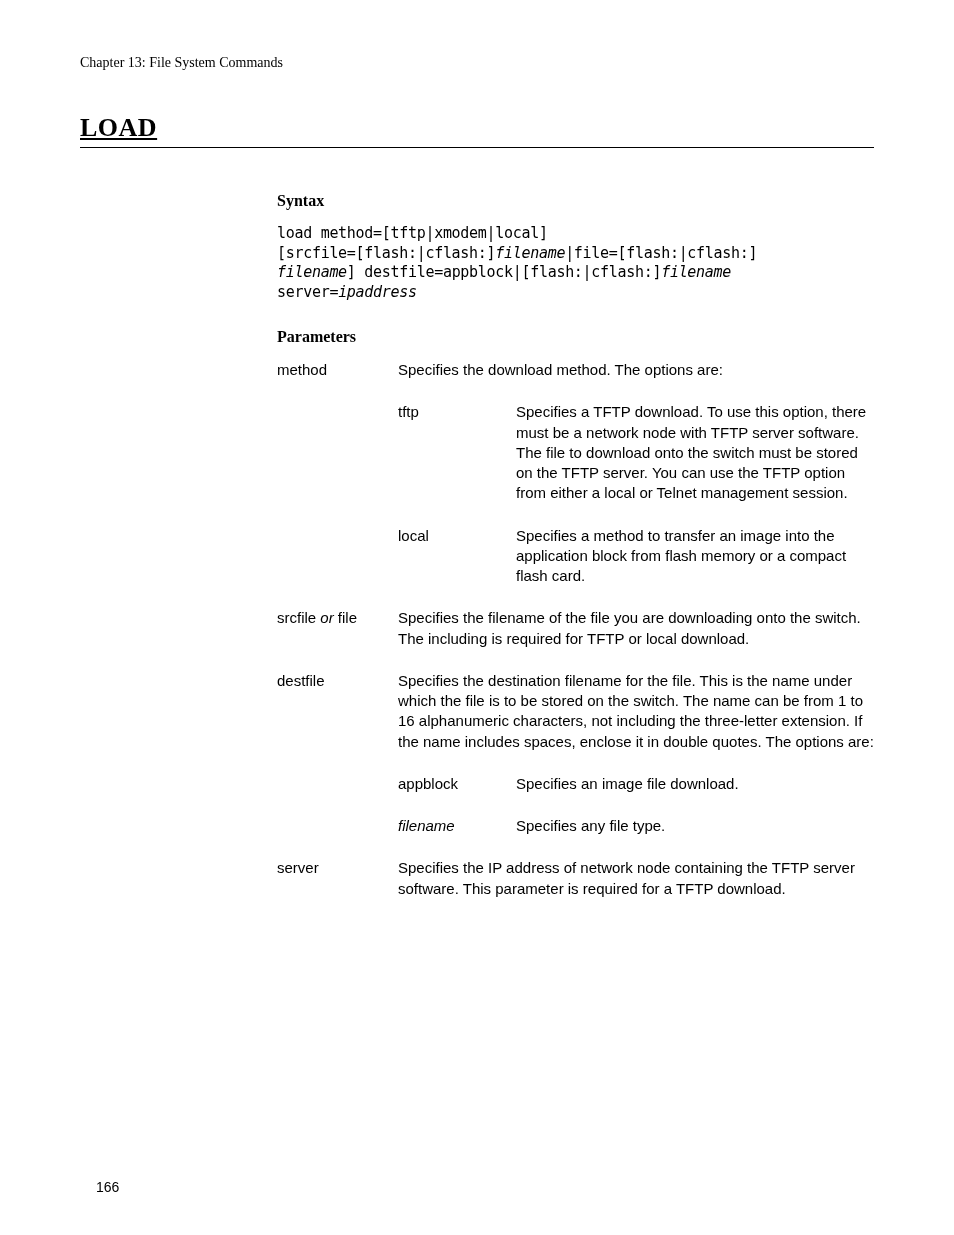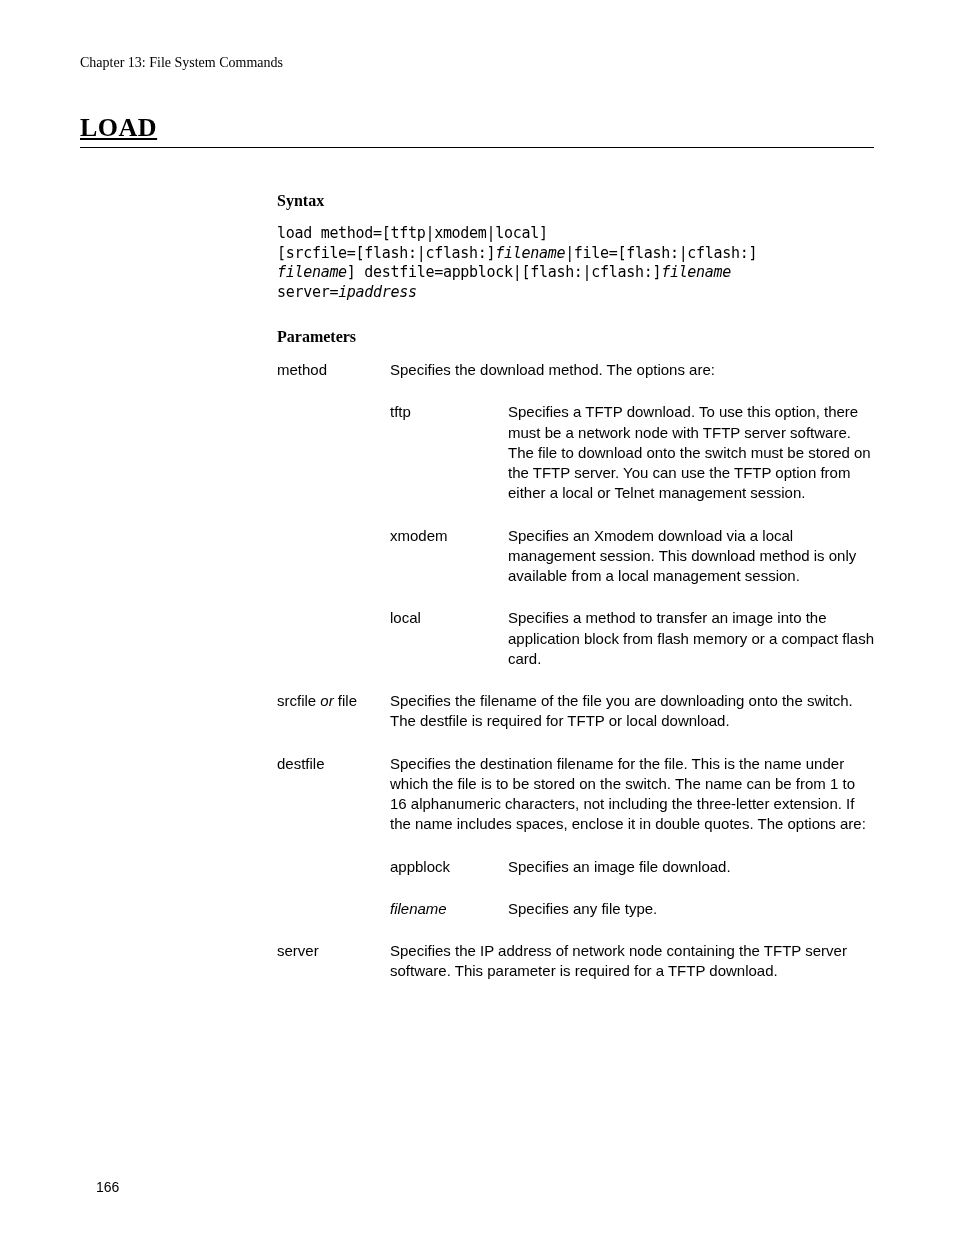--- a/index.html
+++ b/index.html
@@ -55,20 +55,21 @@
   }
   .params-table {
     font-family: Arial, Helvetica, sans-serif;
     font-size: 15px;
     line-height: 1.35;
   }
   .param-row {
     display: flex;
     margin-bottom: 22px;
     align-items: flex-start;
+    gap: 8px;
   }
   .param-name {
     width: 113px;
     flex-shrink: 0;
   }
   .param-name .italic { font-style: italic; }
   .param-desc {
     flex: 1;
   }
   .sub-row {
@@ -118,35 +119,31 @@
       <div class="param-row">
         <div class="param-name">method</div>
         <div class="param-desc">
           <span>Specifies the download method. The options are:</span>
 
           <div class="sub-row first">
             <div class="sub-name">tftp</div>
             <div class="sub-desc">Specifies a TFTP download. To use this option, there must be a network node with TFTP server software. The file to download onto the switch must be stored on the TFTP server. You can use the TFTP option from either a local or Telnet management session.</div>
           </div>
 
-          <div class="sub-row">
-            <div class="sub-name">xmodem</div>
-            <div class="sub-desc">Specifies an Xmodem download via a local management session. This download method is only available from a local management session.</div>
-          </div>
 
           <div class="sub-row">
             <div class="sub-name">local</div>
             <div class="sub-desc">Specifies a method to transfer an image into the application block from flash memory or a compact flash card.</div>
           </div>
         </div>
       </div>
 
       <div class="param-row">
         <div class="param-name"><span>srcfile </span><span class="italic">or</span><span> file</span></div>
-        <div class="param-desc">Specifies the filename of the file you are downloading onto the switch. The destfile is required for TFTP or local download.</div>
+        <div class="param-desc">Specifies the filename of the file you are downloading onto the switch. The including is required for TFTP or local download.</div>
       </div>
 
       <div class="param-row">
         <div class="param-name">destfile</div>
         <div class="param-desc">
           <span>Specifies the destination filename for the file. This is the name under which the file is to be stored on the switch. The name can be from 1 to 16 alphanumeric characters, not including the three-letter extension. If the name includes spaces, enclose it in double quotes. The options are:</span>
 
           <div class="sub-row first">
             <div class="sub-name">appblock</div>
             <div class="sub-desc">Specifies an image file download.</div>

